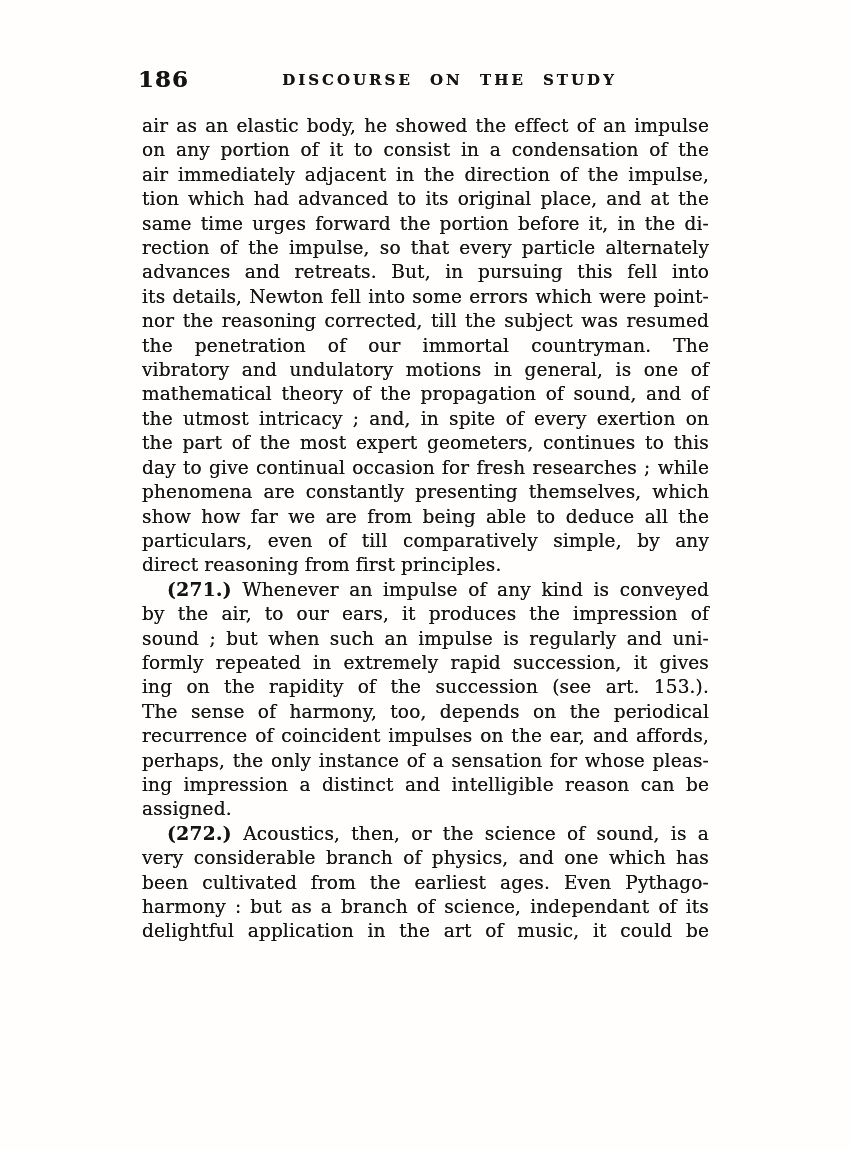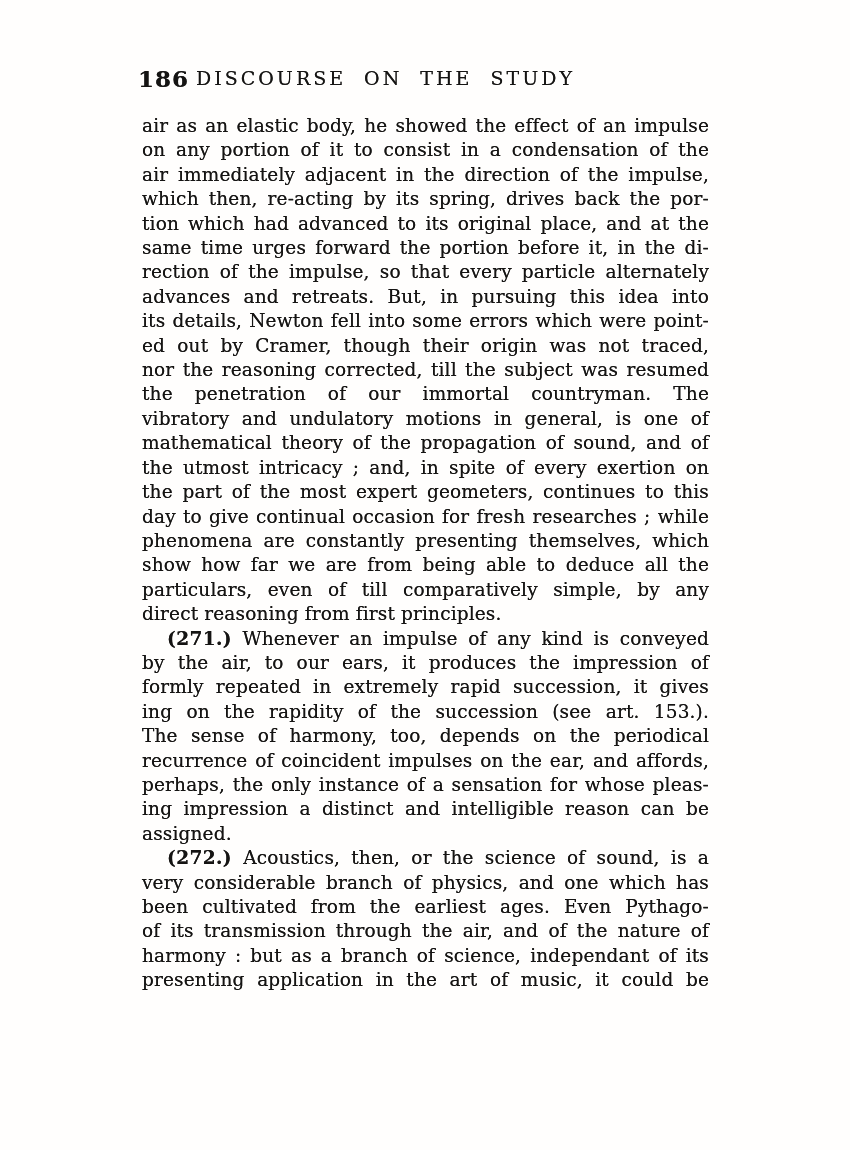--- a/index.html
+++ b/index.html
@@ -32,22 +32,23 @@
     font-weight: 700;
     letter-spacing: 1px;
     line-height: 1;
     text-shadow: 0 0 0.6px rgba(20,20,19,0.75);
   }
   .running-title {
     position: absolute;
     left: 60px;
     right: 0;
     bottom: 2px;
-    font-size: 19px;
-    font-weight: 400;
+    text-align: center;
+    font-size: 15px;
+    font-weight: 700;
     letter-spacing: 3px;
     word-spacing: 9px;
     line-height: 1;
     text-shadow: 0 0 0.5px rgba(20,20,19,0.7);
   }
   
   .text-block {
     position: absolute;
     top: 114px;
     left: 142px;
@@ -81,53 +82,51 @@
   <div class="running-header">
     <div class="page-number">186</div>
     <div class="running-title">DISCOURSE ON THE STUDY</div>
   </div>
 
   <div class="text-block">
       <div class="paragraph">
         <div class="line justified">air as an elastic body, he showed the effect of an impulse</div>
         <div class="line justified">on any portion of it to consist in a condensation of the</div>
         <div class="line justified">air immediately adjacent in the direction of the impulse,</div>
-        <div class="line justified">which then, re-acting by its spring, drives back the por-</div>
         <div class="line justified">tion which had advanced to its original place, and at the</div>
         <div class="line justified">same time urges forward the portion before it, in the di-</div>
         <div class="line justified">rection of the impulse, so that every particle alternately</div>
-        <div class="line justified">advances and retreats.  But, in pursuing this idea into</div>
+        <div class="line justified">advances and retreats.  But, in pursuing this fell into</div>
         <div class="line justified">its details, Newton fell into some errors which were point-</div>
-        <div class="line justified">ed out by Cramer, though their origin was not traced,</div>
         <div class="line justified">nor the reasoning corrected, till the subject was resumed</div>
         <div class="line justified">the penetration of our immortal countryman.  The</div>
         <div class="line justified">vibratory and undulatory motions in general, is one of</div>
         <div class="line justified">mathematical theory of the propagation of sound, and of</div>
         <div class="line justified">the utmost intricacy ; and, in spite of every exertion on</div>
         <div class="line justified">the part of the most expert geometers, continues to this</div>
         <div class="line justified">day to give continual occasion for fresh researches ; while</div>
         <div class="line justified">phenomena are constantly presenting themselves, which</div>
         <div class="line justified">show how far we are from being able to deduce all the</div>
         <div class="line justified">particulars, even of till comparatively simple, by any</div>
         <div class="line">direct reasoning from first principles.</div>
       </div>
       <div class="paragraph">
         <div class="line justified indent"><b>(271.)</b> Whenever an impulse of any kind is conveyed</div>
         <div class="line justified">by the air, to our ears, it produces the impression of</div>
+        <div class="line justified">sound ; but when such an impulse is regularly and uni-</div>
         <div class="line justified">formly repeated in extremely rapid succession, it gives</div>
         <div class="line justified">ing on the rapidity of the succession (see art. 153.).</div>
         <div class="line justified">The sense of harmony, too, depends on the periodical</div>
         <div class="line justified">recurrence of coincident impulses on the ear, and affords,</div>
         <div class="line justified">perhaps, the only instance of a sensation for whose pleas-</div>
         <div class="line justified">ing impression a distinct and intelligible reason can be</div>
         <div class="line">assigned.</div>
       </div>
       <div class="paragraph">
         <div class="line justified indent"><b>(272.)</b> Acoustics, then, or the science of sound, is a</div>
         <div class="line justified">very considerable branch of physics, and one which has</div>
         <div class="line justified">been cultivated from the earliest ages.  Even Pythago-</div>
-        <div class="line justified">of its transmission through the air, and of the nature of</div>
         <div class="line justified">harmony : but as a branch of science, independant of its</div>
-        <div class="line justified">presenting application in the art of music, it could be</div>
+        <div class="line justified">delightful application in the art of music, it could be</div>
       </div>
     </div>
 
 </div>
 
 </body></html>

